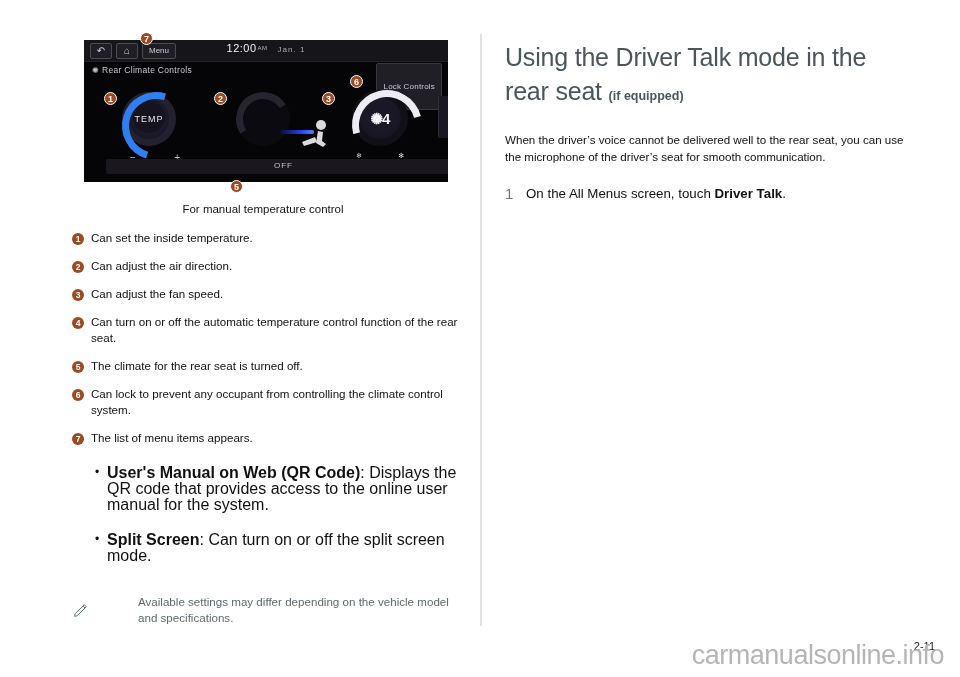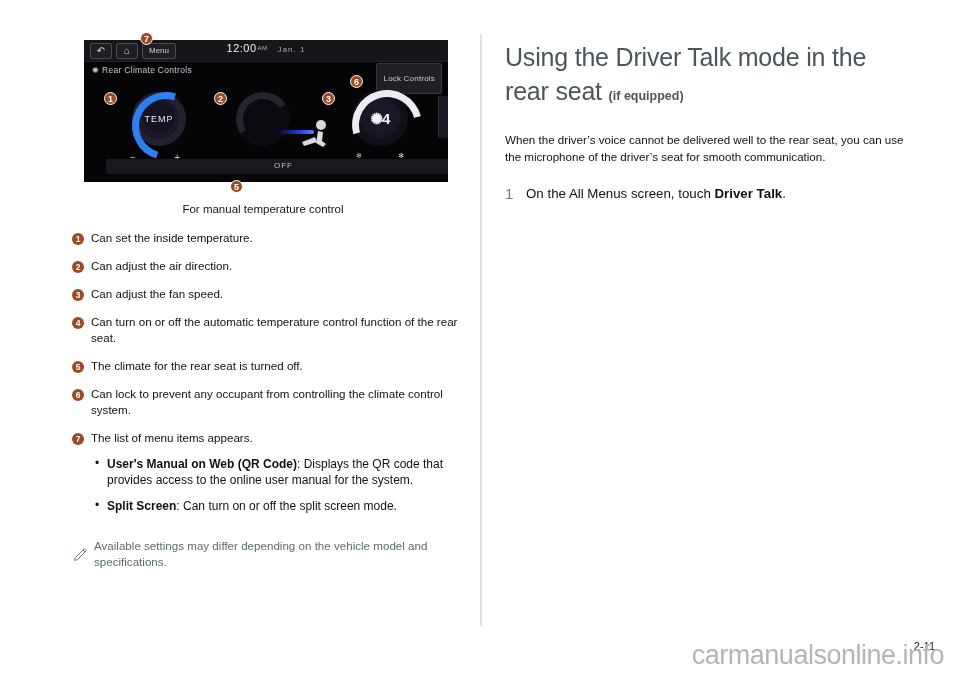--- a/index.html
+++ b/index.html
@@ -77,36 +77,36 @@
   }
   .hu-subtitle {
     position: absolute; left: 8px; top: 3px;
     color: #c9c7d0;
     font-size: 8.5px;
     letter-spacing: .3px;
   }
   .hu-fanglyph { font-size: 8px; margin-right: 3px; }
   .hu-lock {
     position: absolute; right: 6px; top: 1px;
-    padding: 10px 6px;
+    padding: 18px 6px;
     background: #211f26;
     border: 1px solid #3a3741;
     border-radius: 2px;
     color: #cbc9d2;
     font-size: 8px;
     letter-spacing: .2px;
   }
 
   .hu-dial {
     position: absolute;
     width: 54px; height: 54px;
     border-radius: 50%;
   }
   .dial-temp {
-    left: 48px; top: 52px;
+    left: 38px; top: 52px;
     background: radial-gradient(circle at 50% 45%, #15131f 52%, #1c1a2b 56%, #14121c 100%);
     border: 7px solid #232130;
     box-shadow: inset 0 0 0 0 #000;
   }
   .dial-temp::before {
     content: "";
     position: absolute; left: -7px; top: -7px;
     width: 54px; height: 54px;
     border-radius: 50%;
     border: 7px solid transparent;
@@ -245,36 +245,37 @@
   }
   .ntext {
     font-size: 11.6px;
     line-height: 16px;
     color: #111111;
   }
   .sublist { margin: 4px 0 0 0; padding: 0; list-style: none; }
   .sublist li {
     position: relative;
     padding-left: 16px;
-    margin-top: 10px;
-    font-size: 12px;
+    margin-top: 19px;
+    font-size: 16px;
     line-height: 16px;
   }
   .sublist li::before {
     content: "\2022";
     position: absolute; left: 4px; top: -1px;
     font-size: 12px;
     color: #111;
   }
   .bold { font-weight: bold; }
 
   .note {
     display: flex;
-    margin-top: 24px;
+    margin-top: 30px;
     padding-left: 4px;
+    gap: 44px;
   }
   .note-icon {
     flex: 0 0 auto;
     width: 16px;
     margin-right: 6px;
     margin-top: 2px;
   }
   .note-text {
     font-size: 11.6px;
     line-height: 16px;

